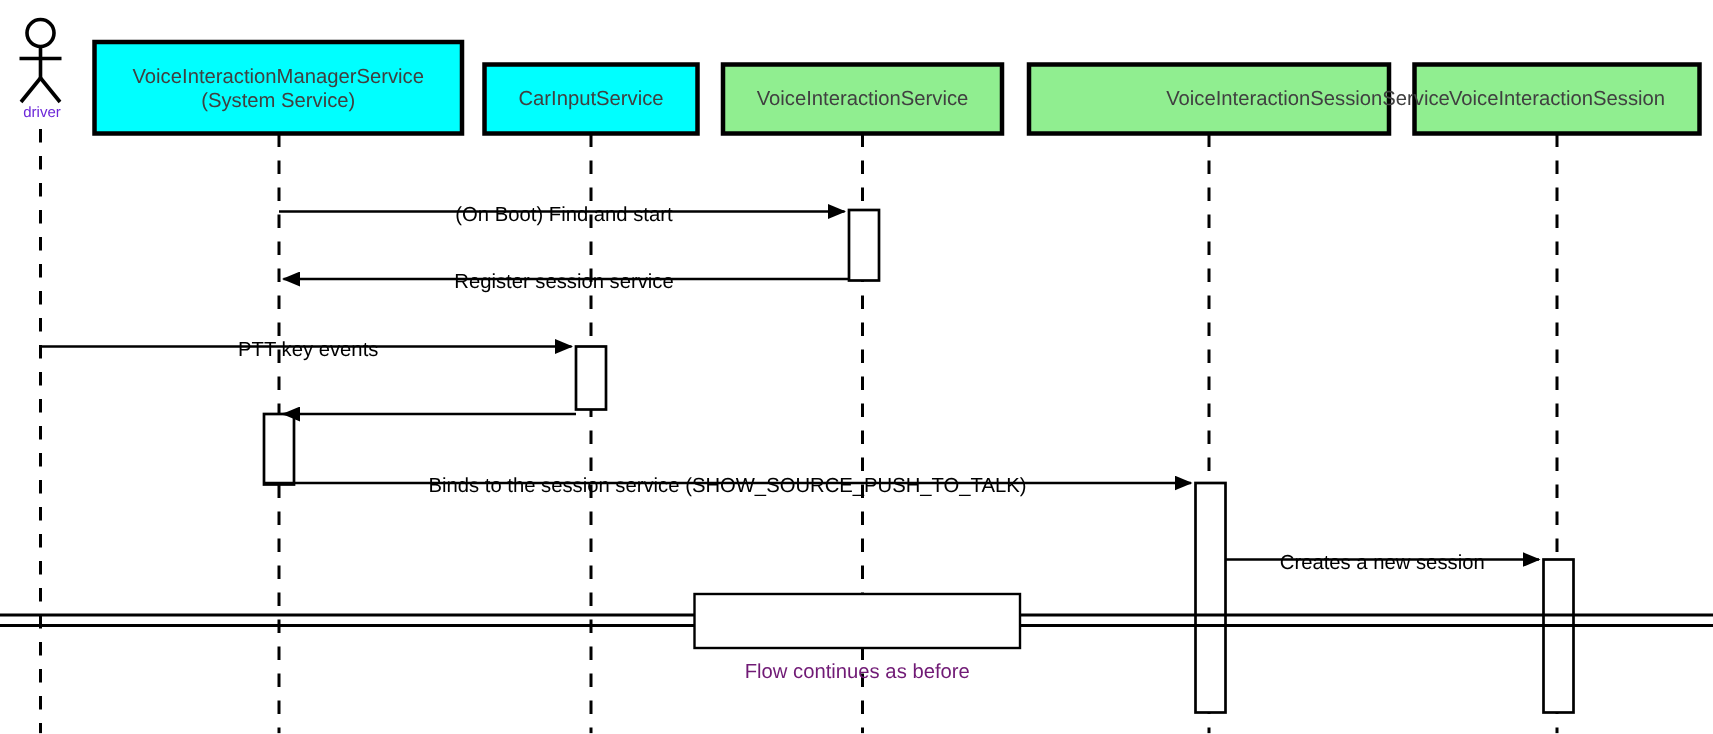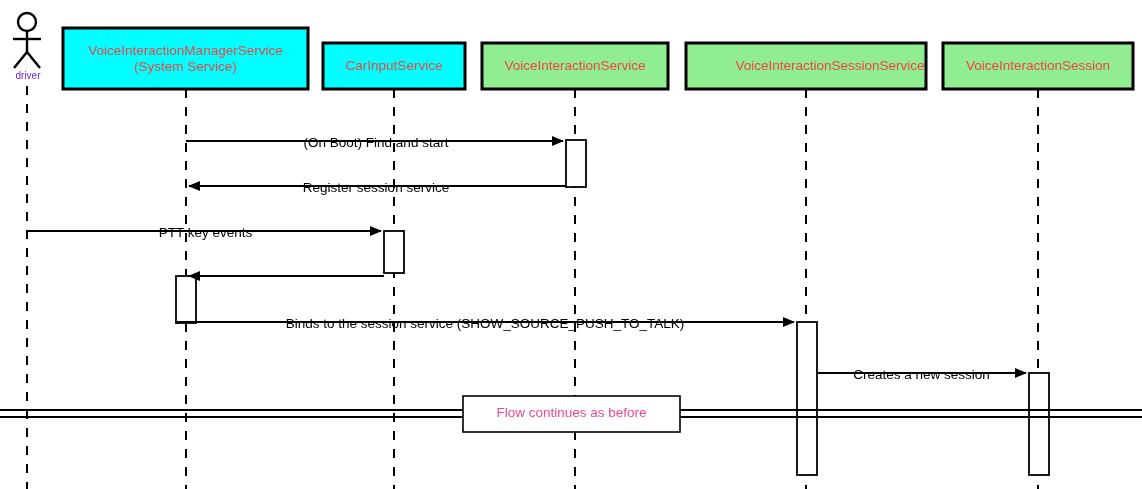--- a/index.html
+++ b/index.html
@@ -7,21 +7,21 @@
   body{font-family:"Liberation Sans", sans-serif;}
   #canvas{position:relative;width:1142px;height:489px;background:#ffffff;overflow:hidden;}
   svg{position:absolute;left:0;top:0;width:1142px;height:489px;}
 
   .plabel{
     position:absolute;
     display:flex;align-items:center;justify-content:center;
     text-align:center;
     font-family:"Liberation Sans", sans-serif;
     font-size:13.5px;
-    color:#ef4444;
+    color:#404040;
     line-height:1.12;
     pointer-events:none;
     white-space:pre-line;
   }
   .mlabel{
     position:absolute;
     font-family:"Liberation Sans", sans-serif;
     font-size:13.5px;
     color:#000000;
     white-space:nowrap;
@@ -34,23 +34,24 @@
     font-family:"Liberation Sans", sans-serif;
     font-size:10px;
     color:#6d28d9;
     text-align:center;
     white-space:nowrap;
   }
   .divlabel{
     position:absolute;
     font-family:"Liberation Sans", sans-serif;
     font-size:13.5px;
-    color:#ec4899;
+    color:#701a75;
     white-space:nowrap;
     text-align:center;
+    margin-top:35px;
   }
 </style>
 </head>
 <body>
 
 <div id="canvas">
 
   <svg id="diagram-svg" xmlns="http://www.w3.org/2000/svg" viewBox="0 0 1142 489">
     <defs>
       <marker id="arrowFilled" markerWidth="12" markerHeight="10" refX="11" refY="5" orient="auto" markerUnits="userSpaceOnUse">
@@ -121,21 +122,21 @@
   </div>
 
   <div class="plabel" style="left:323px; top:43px; width:142px; height:46px;">
     <span>CarInputService</span>
   </div>
 
   <div class="plabel" style="left:482px; top:43px; width:186px; height:46px;">
     <span>VoiceInteractionService</span>
   </div>
 
-  <div class="plabel" style="left:686px; top:43px; width:288px; height:46px;">
+  <div class="plabel" style="left:686px; top:43px; width:288px; height:46px;padding-left:42px;">
     <span>VoiceInteractionSessionService</span>
   </div>
 
   <div class="plabel" style="left:943px; top:43px; width:190px; height:46px;">
     <span>VoiceInteractionSession</span>
   </div>
 
   <div class="actor-label" style="left:0px; top:70px; width:56px;">driver</div>
 
   <div class="mlabel" style="left:186px; top:121px; width:380px;">(On Boot) Find and start</div>

